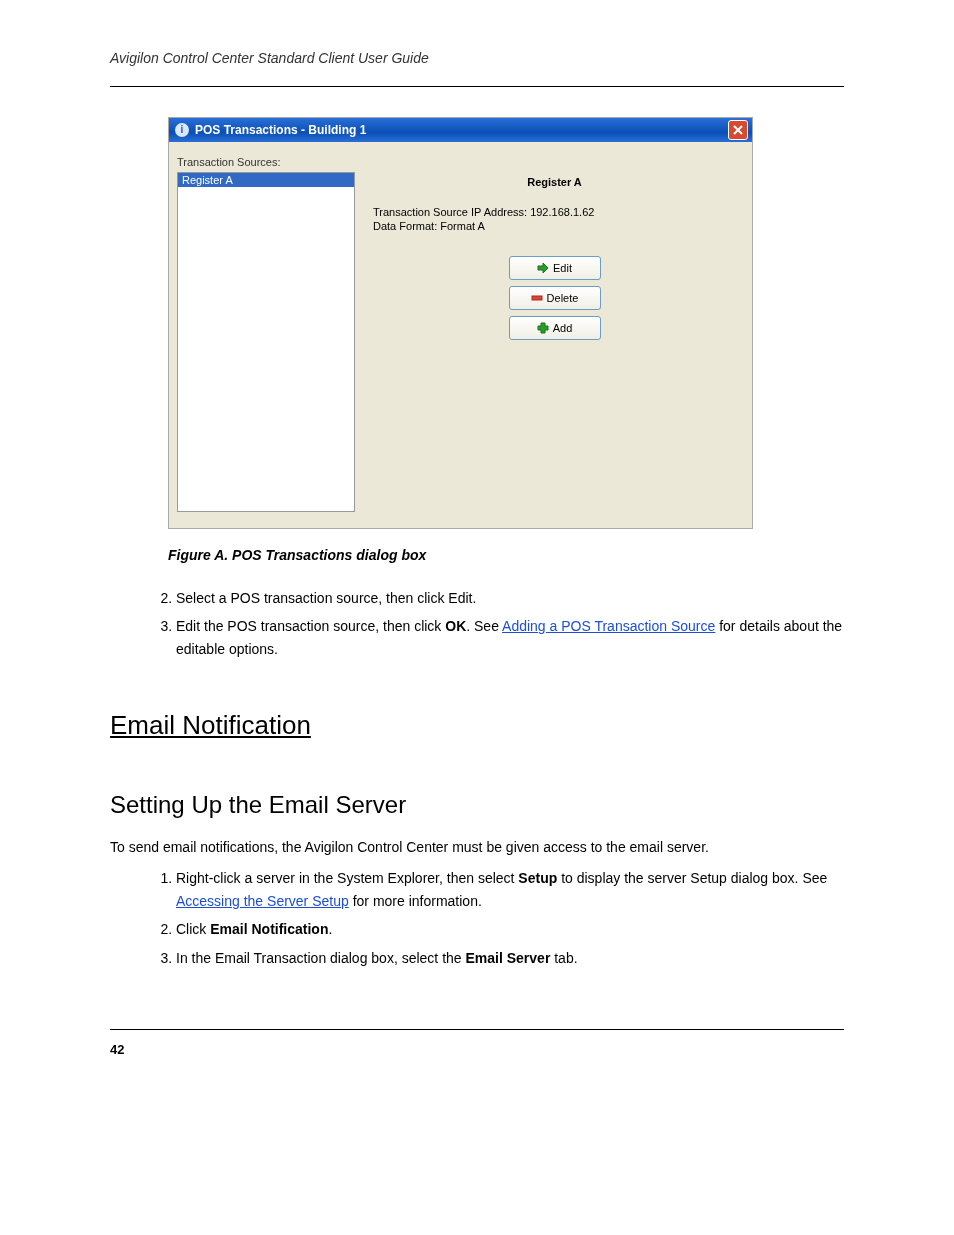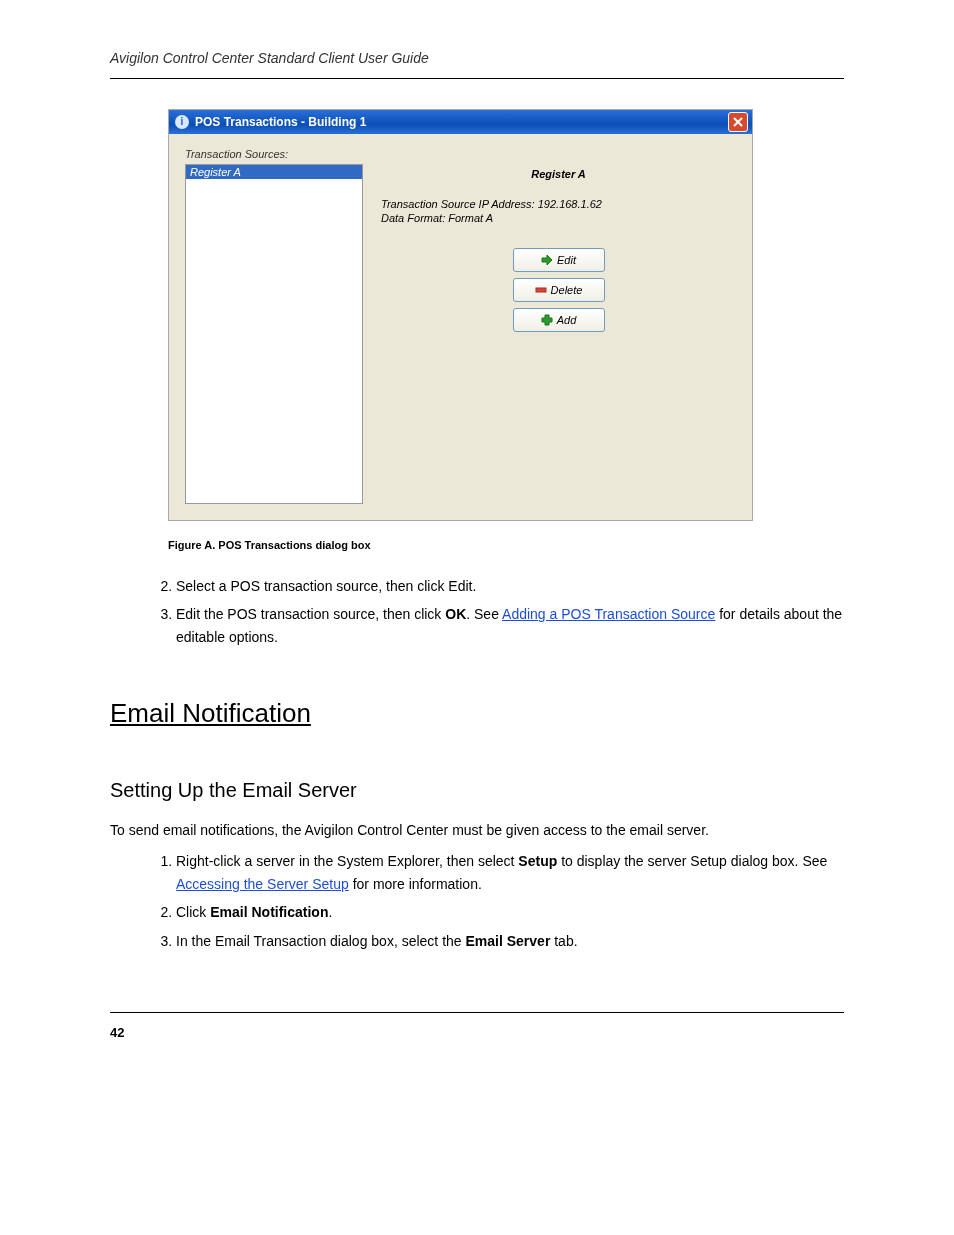--- a/index.html
+++ b/index.html
@@ -10,21 +10,21 @@
     background: #fff;
     color: #000;
   }
   .page {
     padding: 50px 110px 50px 110px;
   }
   .header {
     font-style: italic;
     font-size: 14px;
     color: #333;
-    padding-bottom: 12px;
+    padding-bottom: 20px;
     border-bottom: 1px solid #000;
     margin-bottom: 30px;
   }
   .dialog-wrap {
     position: relative;
     margin-left: 58px;
     width: 583px;
     height: 410px;
     border: 1px solid #aaa;
     background: #ebe8d8;
@@ -68,24 +68,23 @@
     color: #fff;
     display: flex;
     align-items: center;
     justify-content: center;
     cursor: pointer;
   }
   .close-btn svg { width: 10px; height: 10px; }
   .dialog-body {
     display: flex;
     height: calc(100% - 24px);
-    padding: 14px 16px 0 16px;
+    padding: 14px 16px 0 8px;
     box-sizing: border-box;
     gap: 18px;
-    font-style: italic;
   }
   .left-col {
     width: 178px;
     flex-shrink: 0;
   }
   .label-sources {
     color: #333;
     margin-bottom: 4px;
   }
   .sources-list {
@@ -130,22 +129,23 @@
     align-items: center;
     justify-content: center;
     gap: 4px;
     font-size: 11px;
     cursor: pointer;
   }
   .xp-btn svg { width: 12px; height: 12px; }
 
   .figure-caption {
     font-weight: bold;
-    font-size: 11px;
+    font-size: 14px;
     margin: 18px 0 24px 58px;
+    font-style: italic;
   }
   .body-text {
     font-size: 14px;
     line-height: 1.45;
     margin: 10px 0;
   }
   .list-num {
     margin: 6px 0 10px 26px;
     font-size: 14px;
     line-height: 1.6;
@@ -156,21 +156,21 @@
     text-decoration: underline;
   }
   h2.section {
     font-weight: normal;
     font-size: 26px;
     text-decoration: underline;
     margin: 50px 0 24px 0;
   }
   h3.subsection {
     font-weight: normal;
-    font-size: 20px;
+    font-size: 24px;
     margin: 50px 0 18px 0;
   }
   .footer {
     border-top: 1px solid #000;
     padding-top: 12px;
     font-weight: bold;
     font-size: 13px;
     margin-top: 60px;
   }
 </style>

